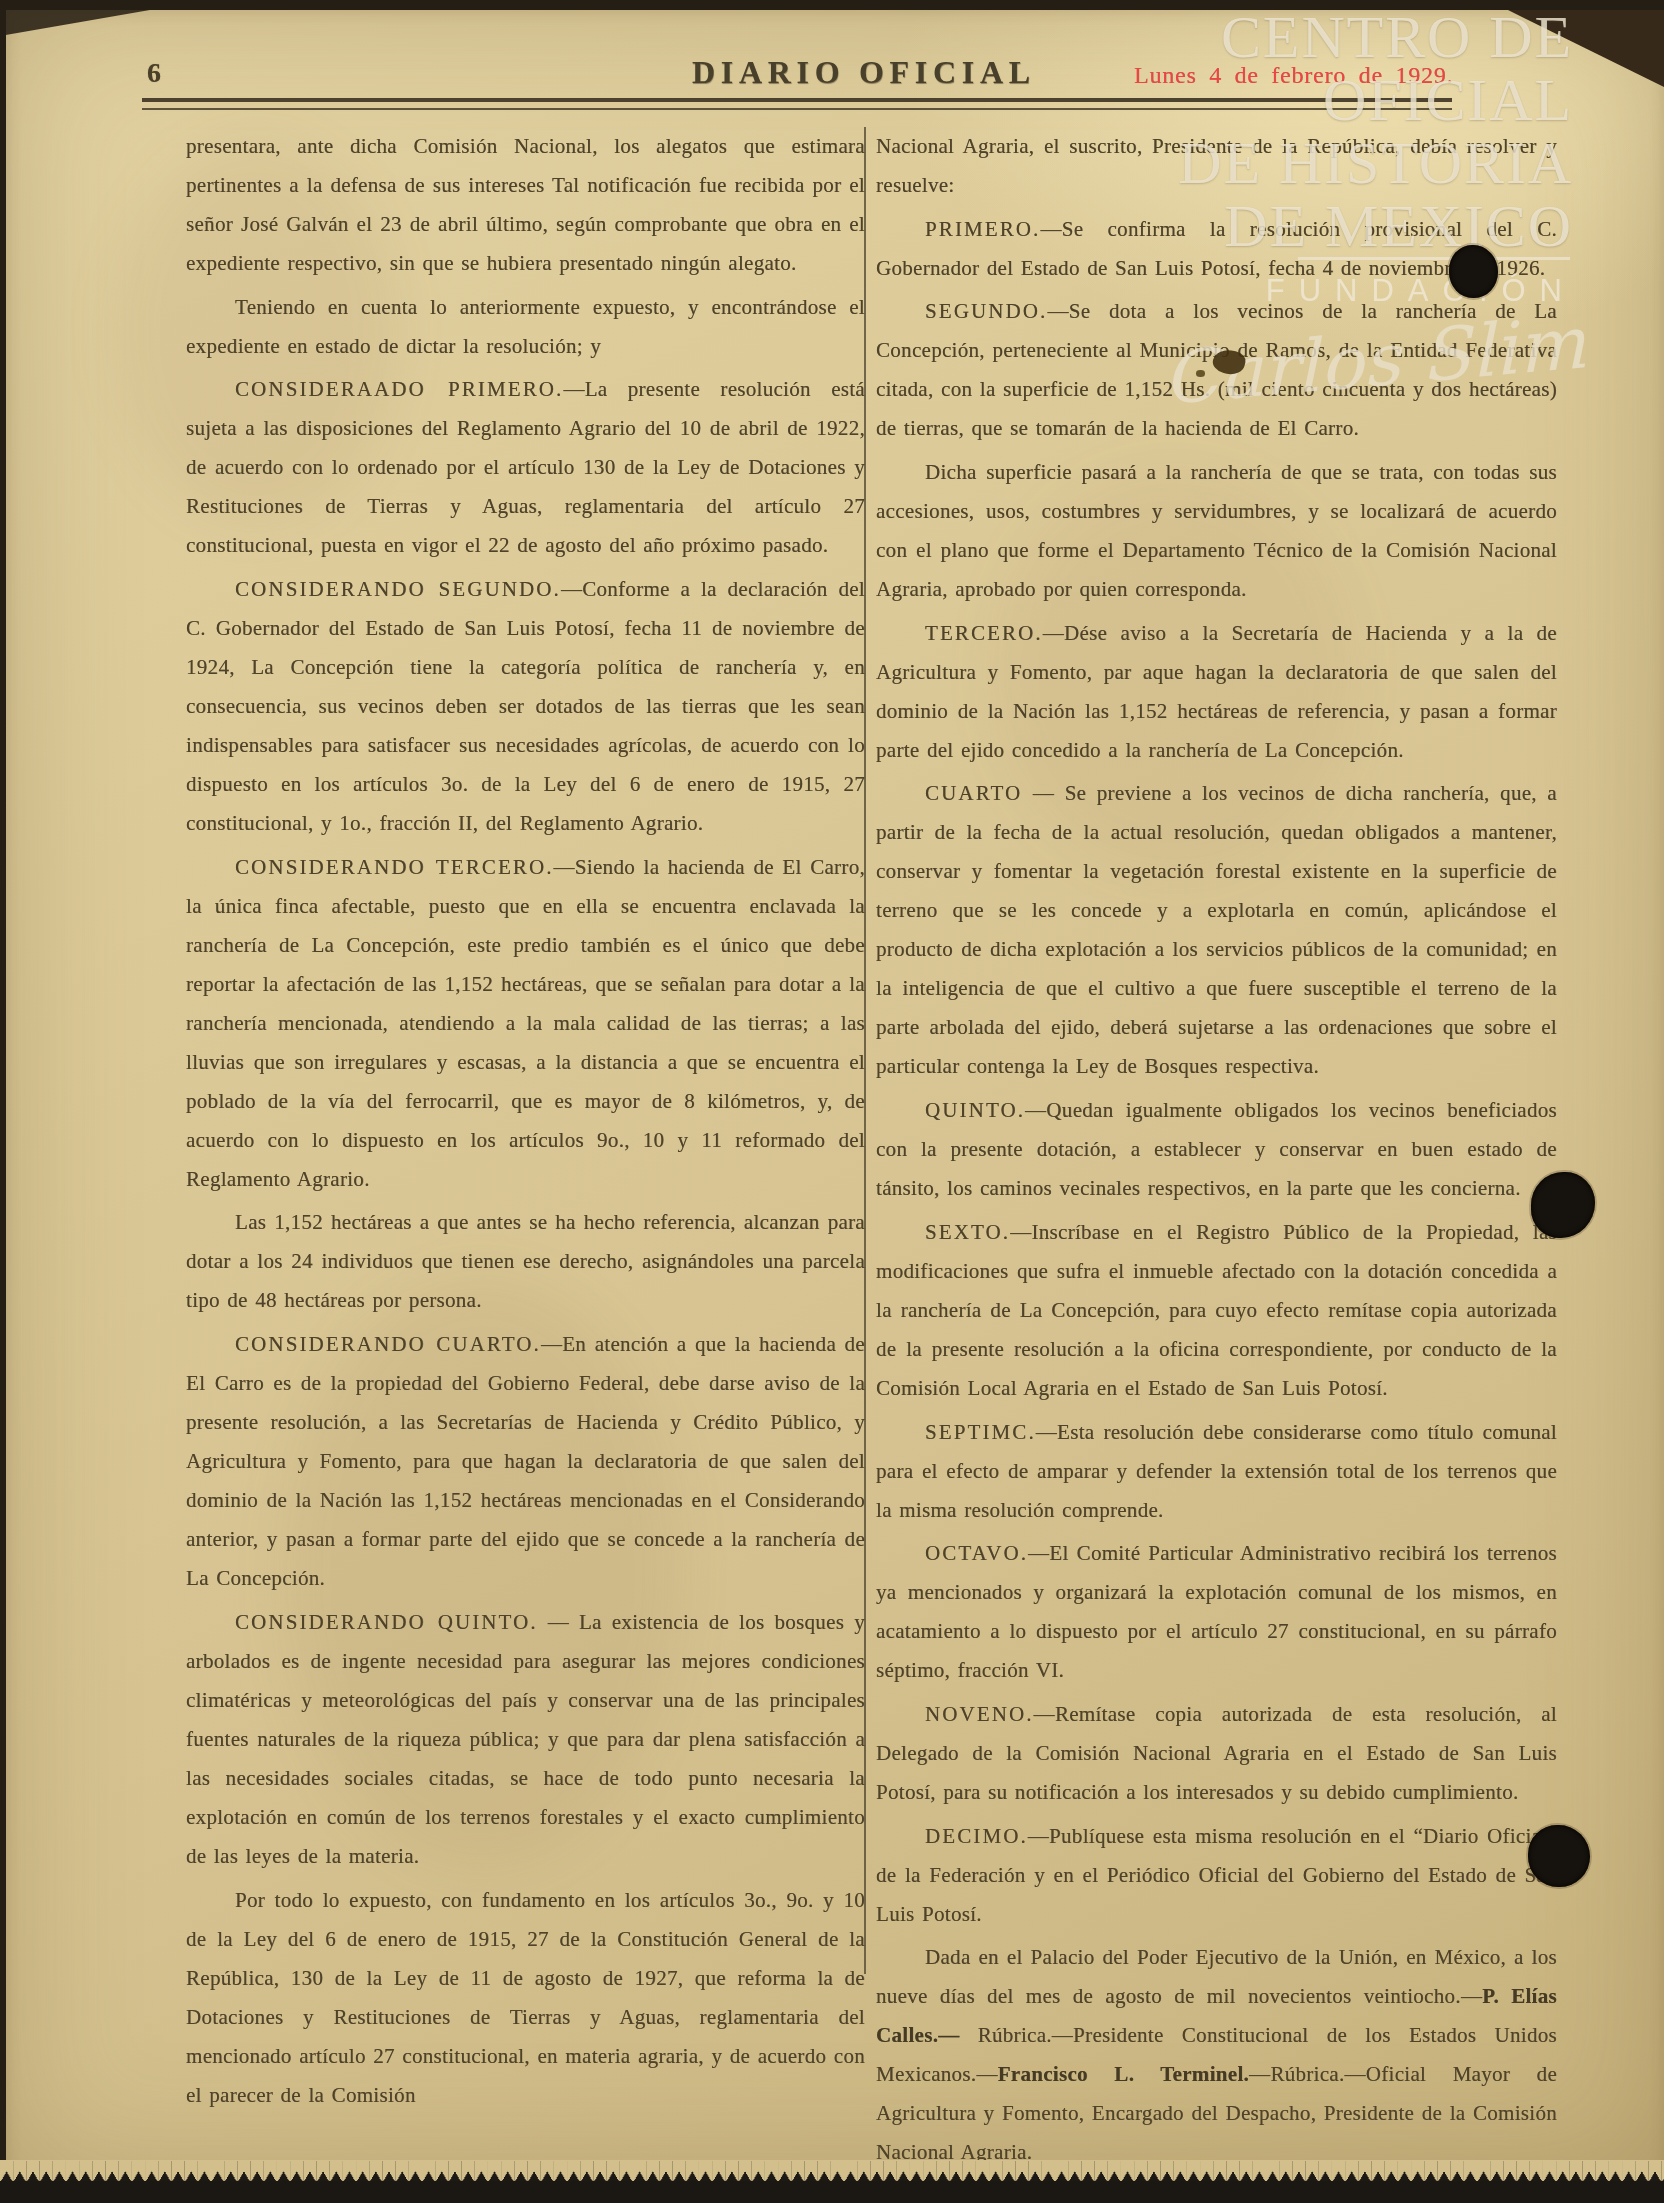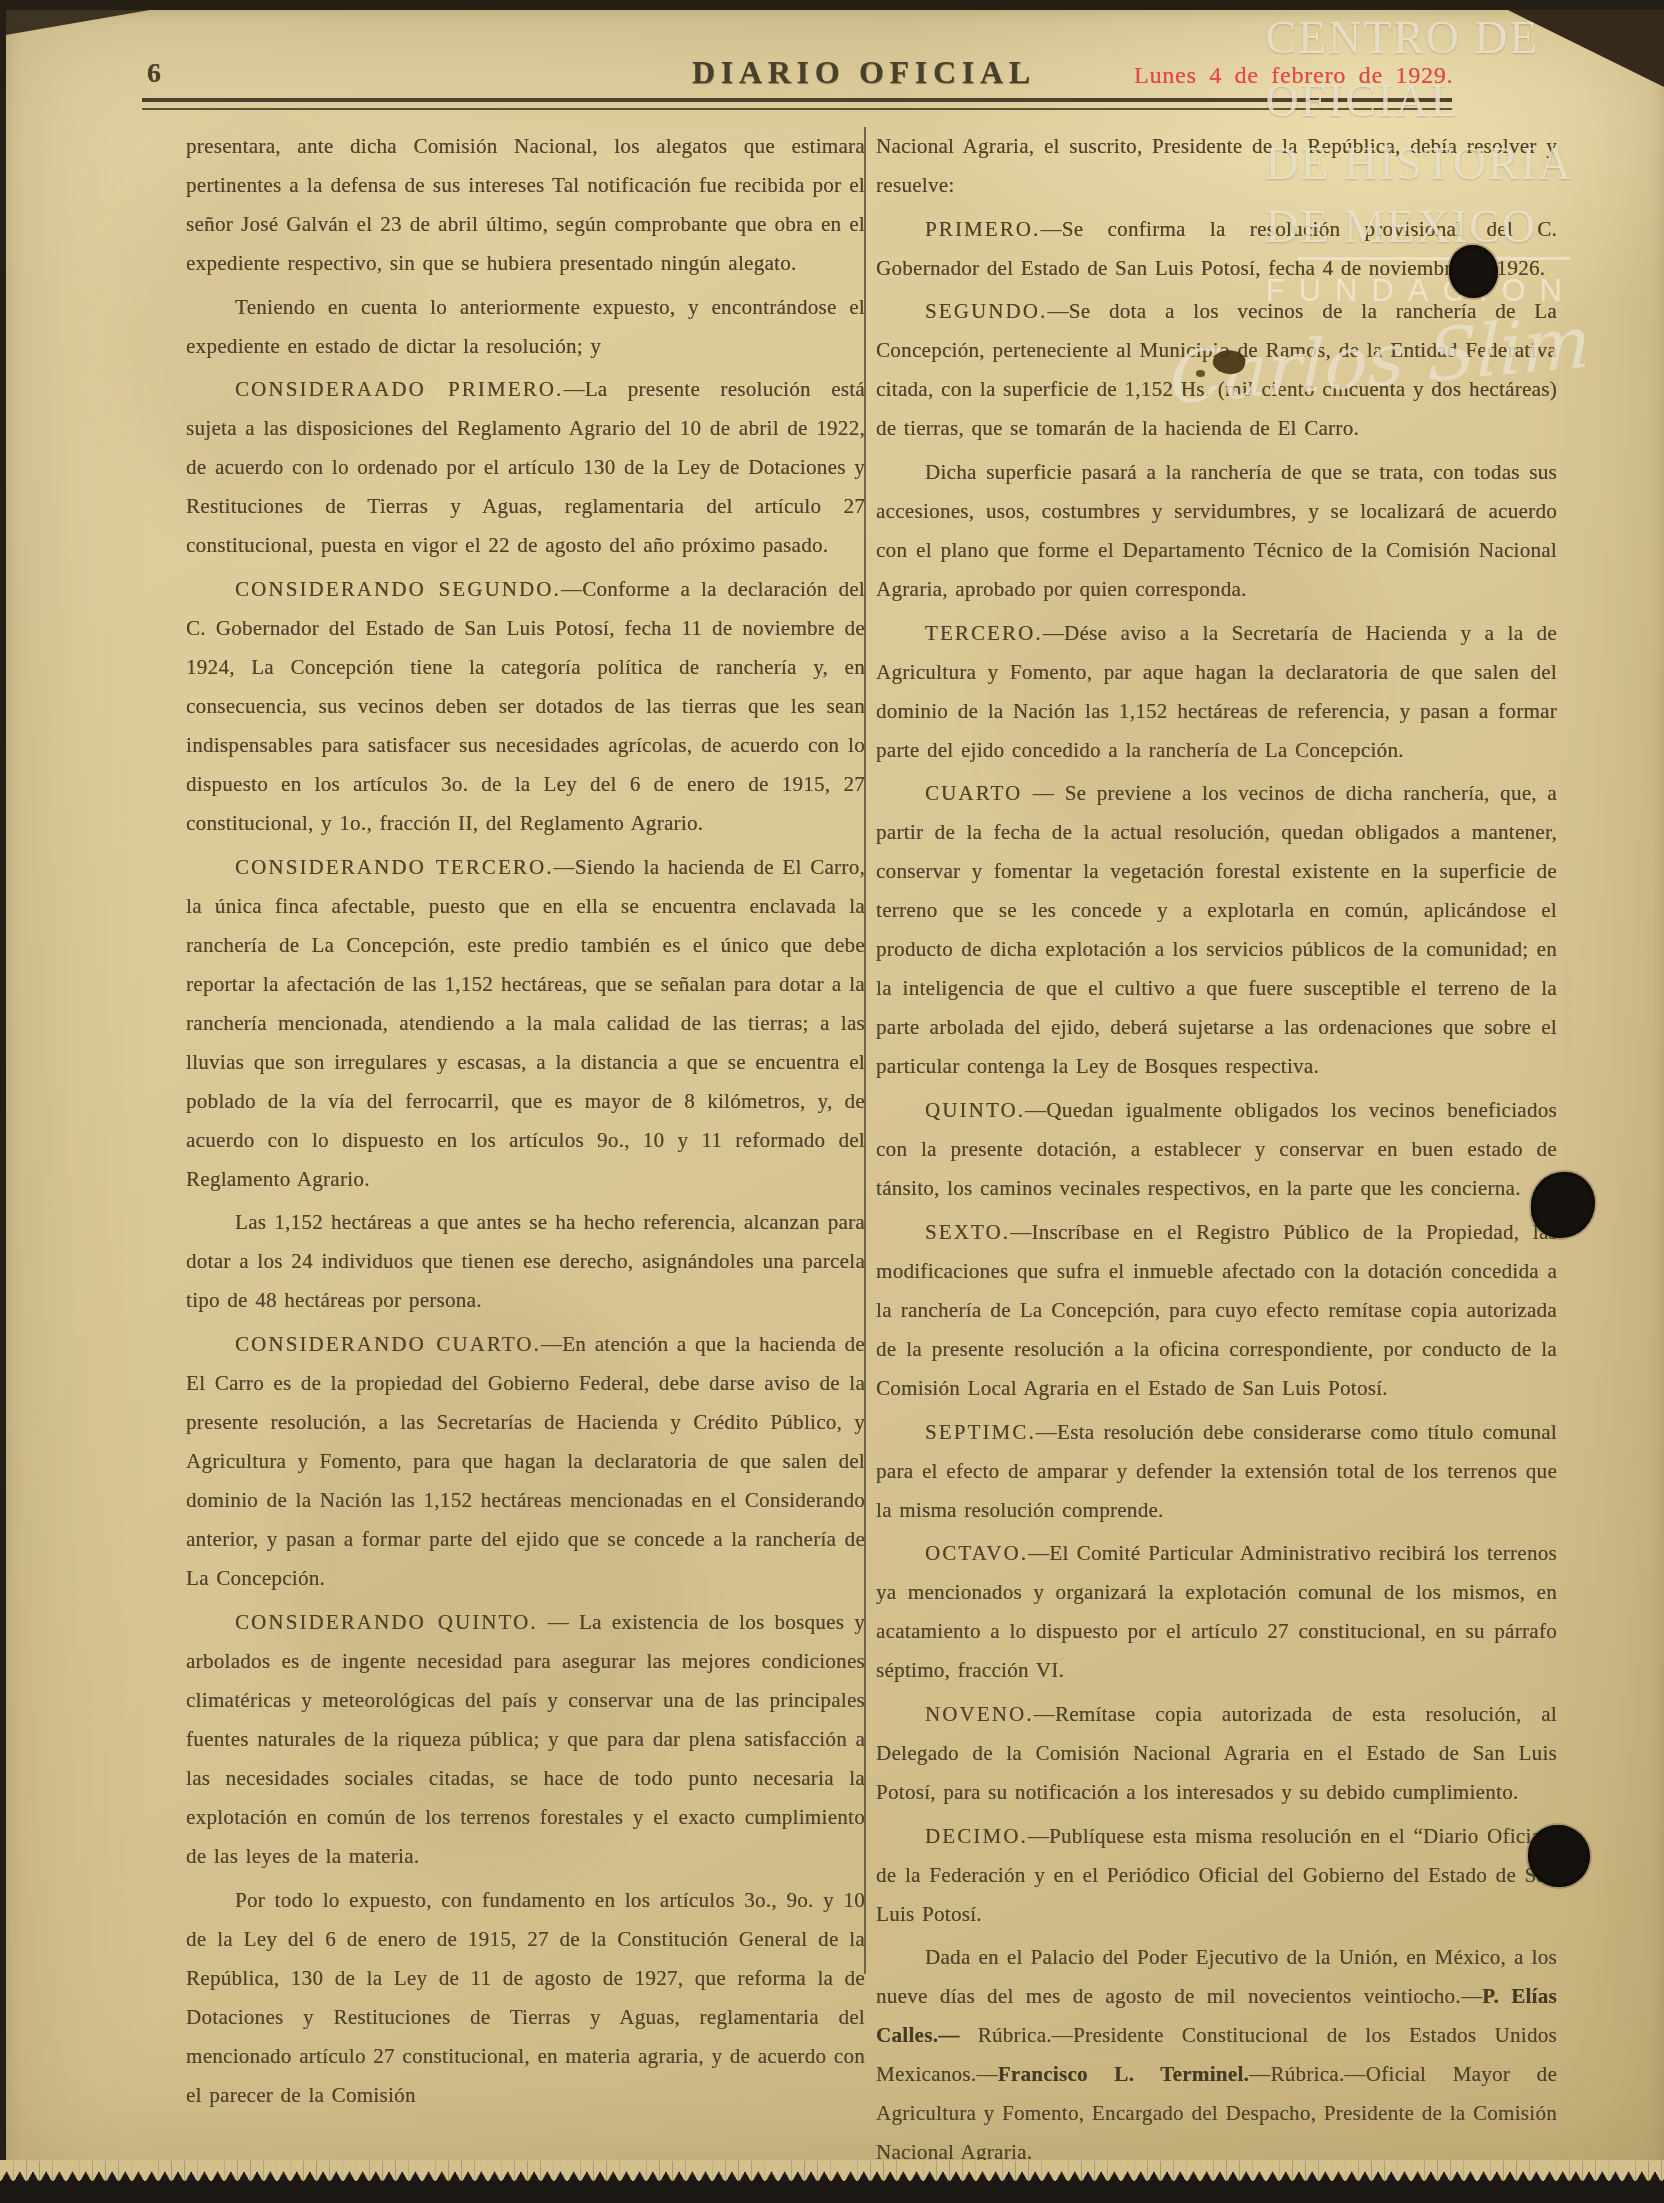--- a/index.html
+++ b/index.html
@@ -35,22 +35,22 @@
   .col{position:absolute;top:127px;color:#4e4229;font-size:21px;line-height:39px;
        text-align:justify;letter-spacing:0.3px;word-spacing:1.9px;
        text-shadow:0.3px 0.4px 0.5px rgba(78,66,41,.55);}
   .col-left{left:186px;width:679px;}
   .col-right{left:876px;width:681px;}
   .para{margin:0 0 4.7px 0;text-indent:49px;}
   .para.noindent{text-indent:0;}
   .b{font-weight:bold;color:#453a23;}
   .sp{letter-spacing:2.1px;}
 
-  .watermark{position:absolute;right:92px;top:5.7px;text-align:left;pointer-events:none;
-             font-size:46px;line-height:63px;color:rgba(238,230,210,.82);letter-spacing:1.9px;
+  .watermark{position:absolute;right:92px;top:5.7px;text-align:right;pointer-events:none;
+             font-size:60px;line-height:63px;color:rgba(238,230,210,.82);letter-spacing:1.9px;
              text-shadow:0 0.9px 1.9px rgba(95,78,50,.28);white-space:nowrap;}
   .wm-underline{position:absolute;right:95px;top:257px;width:272px;height:2.8px;
              background:rgba(238,230,210,.72);pointer-events:none;}
   .wm-foundation{position:absolute;right:89px;top:273px;font-family:"Liberation Sans",sans-serif;
              font-size:31px;letter-spacing:14px;color:rgba(240,233,215,.78);pointer-events:none;}
   .wm-signature{position:absolute;right:74px;top:318px;font-style:italic;font-size:72px;
              font-family:"DejaVu Serif",serif;color:rgba(233,224,201,.8);
              transform:rotate(-5deg) skewX(-6deg);pointer-events:none;}
 
   .hole{position:absolute;background:#16120d;border-radius:48% 52% 50% 50%;

